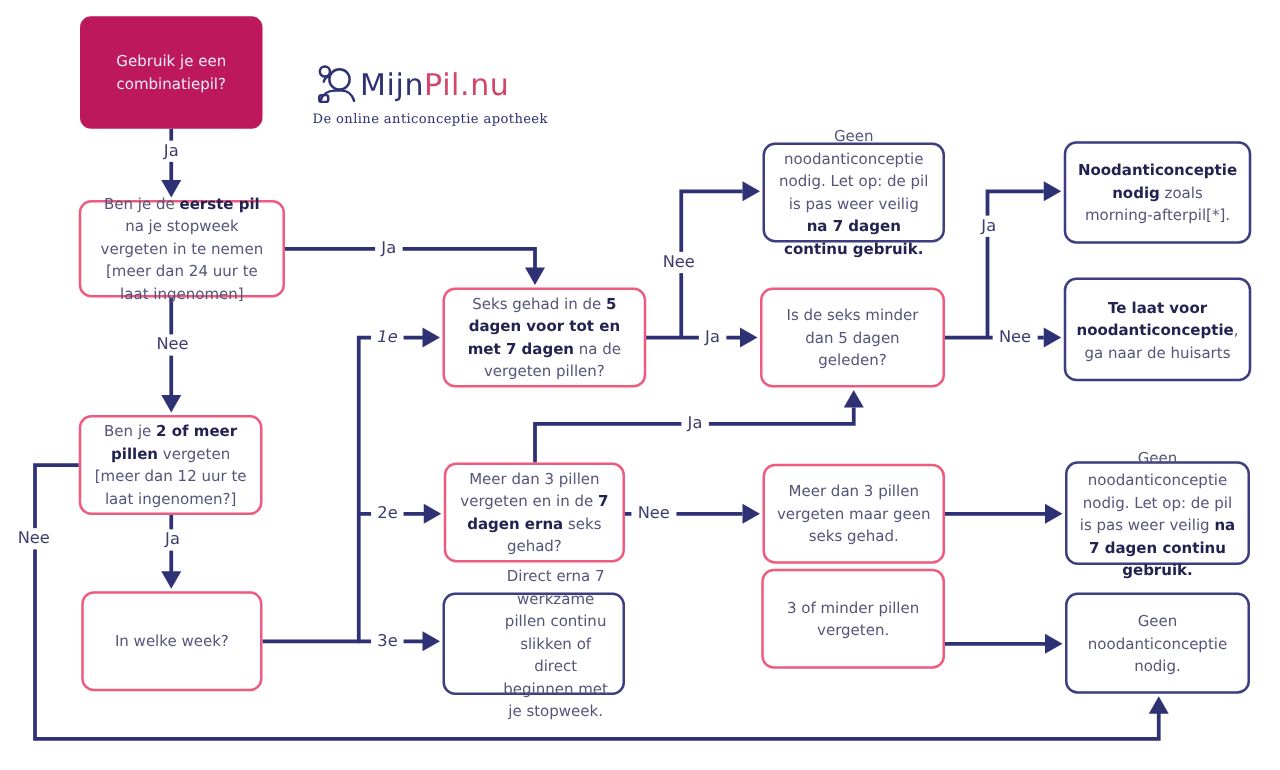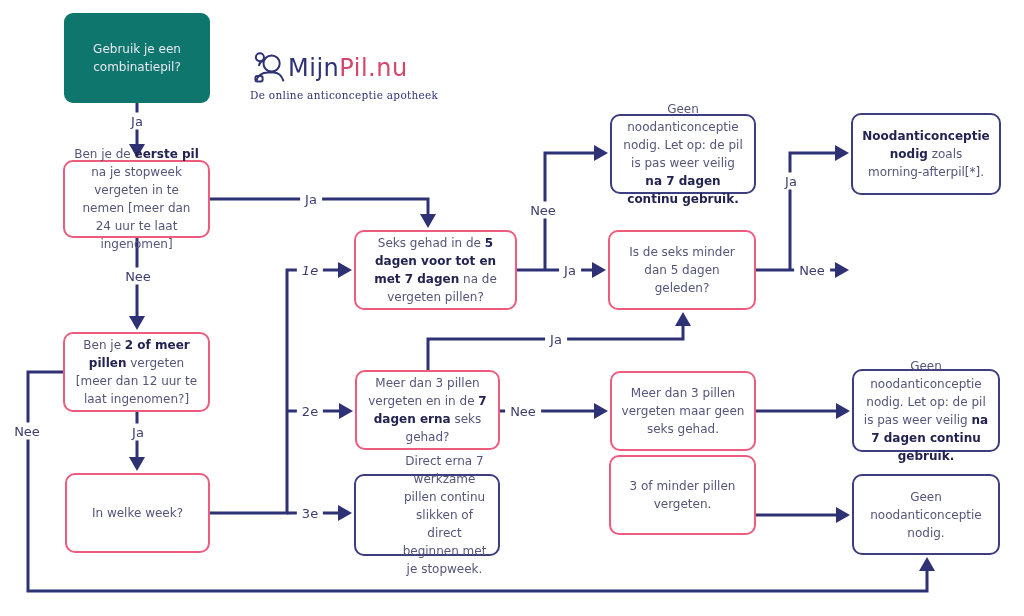--- a/index.html
+++ b/index.html
@@ -6,21 +6,21 @@
   #canvas{position:relative;width:1024px;height:616px;background:#ffffff;overflow:hidden;
           font-family:"DejaVu Sans","Liberation Sans",sans-serif;}
   svg.wires{position:absolute;left:0;top:0;width:1024px;height:616px;}
 
   .node{position:absolute;display:flex;align-items:center;justify-content:center;
         text-align:center;border-radius:10px;background:#ffffff;box-sizing:border-box;
         font-size:12px;line-height:1.5;color:#55557a;padding:6px 9px;}
   .node b{color:#232352;font-weight:bold;}
   .node.pink{border:2px solid #ee5b7f;}
   .node.navy{border:2px solid #3d3d80;}
-  .node.fill{background:#0f766e;border:none;color:#e8e8f2;font-size:12px;border-radius:9px;}
+  .node.fill{background:#be185d;border:none;color:#e8e8f2;font-size:12px;border-radius:9px;}
 
   .edge-label{position:absolute;transform:translate(-50%,-50%);background:#ffffff;
         padding:1px 5px;font-size:13px;color:#3c3c6e;white-space:nowrap;}
 
   .logo{position:absolute;left:250px;top:50px;width:220px;}
   .logo-row{display:flex;align-items:center;gap:2px;}
   .logo-text{font-size:24px;font-weight:500;letter-spacing:0.5px;color:#2e3274;}
   .logo-text .pink-part{color:#d6456a;}
   .logo-tagline{font-family:"DejaVu Serif","Liberation Serif",serif;font-size:10.5px;
         color:#2e3274;margin-top:3px;letter-spacing:0.3px;}
@@ -80,21 +80,21 @@
       </svg>
       <div class="logo-text"><span>Mijn</span><span class="pink-part">Pil.nu</span></div>
     </div>
     <div class="logo-tagline">De online anticonceptie apotheek</div>
   </div>
 
   <div class="node fill" style="left:64px;top:13px;width:146px;height:90px;">
     <span>Gebruik je een combinatiepil?</span>
   </div>
 
-  <div class="node pink" style="left:63px;top:160px;width:147px;height:78px;">
+  <div class="node pink" style="left:63px;top:160px;width:165px;height:78px;">
     <span><span>Ben je de </span><b>eerste pil</b><span> na je stopweek vergeten in te nemen [meer dan 24 uur te laat ingenomen]</span></span>
   </div>
 
   <div class="node pink" style="left:63px;top:332px;width:147px;height:80px;">
     <span><span>Ben je </span><b>2 of meer pillen</b><span> vergeten [meer dan 12 uur te laat ingenomen?]</span></span>
   </div>
 
   <div class="node pink" style="left:65px;top:473px;width:145px;height:80px;">
     <span>In welke week?</span>
   </div>
@@ -116,20 +116,23 @@
   </div>
 
   <div class="node pink" style="left:608px;top:230px;width:148px;height:80px;">
     <span>Is de seks minder dan 5 dagen geleden?</span>
   </div>
 
   <div class="node navy" style="left:851px;top:113px;width:150px;height:82px;">
     <span><b>Noodanticonceptie nodig</b><span> zoals morning-afterpil[*].</span></span>
   </div>
 
+  <div class="node navy" style="left:851px;top:222px;width:150px;height:83px;">
+    <span><b>Te laat voor noodanticonceptie</b><span>, ga naar de huisarts</span></span>
+  </div>
 
   <div class="node pink" style="left:610px;top:371px;width:146px;height:80px;">
     <span>Meer dan 3 pillen vergeten maar geen seks gehad.</span>
   </div>
 
   <div class="node navy" style="left:852px;top:369px;width:148px;height:83px;">
     <span><span>Geen noodanticonceptie nodig. Let op: de pil is pas weer veilig </span><b>na 7 dagen continu gebruik.</b></span>
   </div>
 
   <div class="node pink" style="left:609px;top:455px;width:147px;height:80px;">

